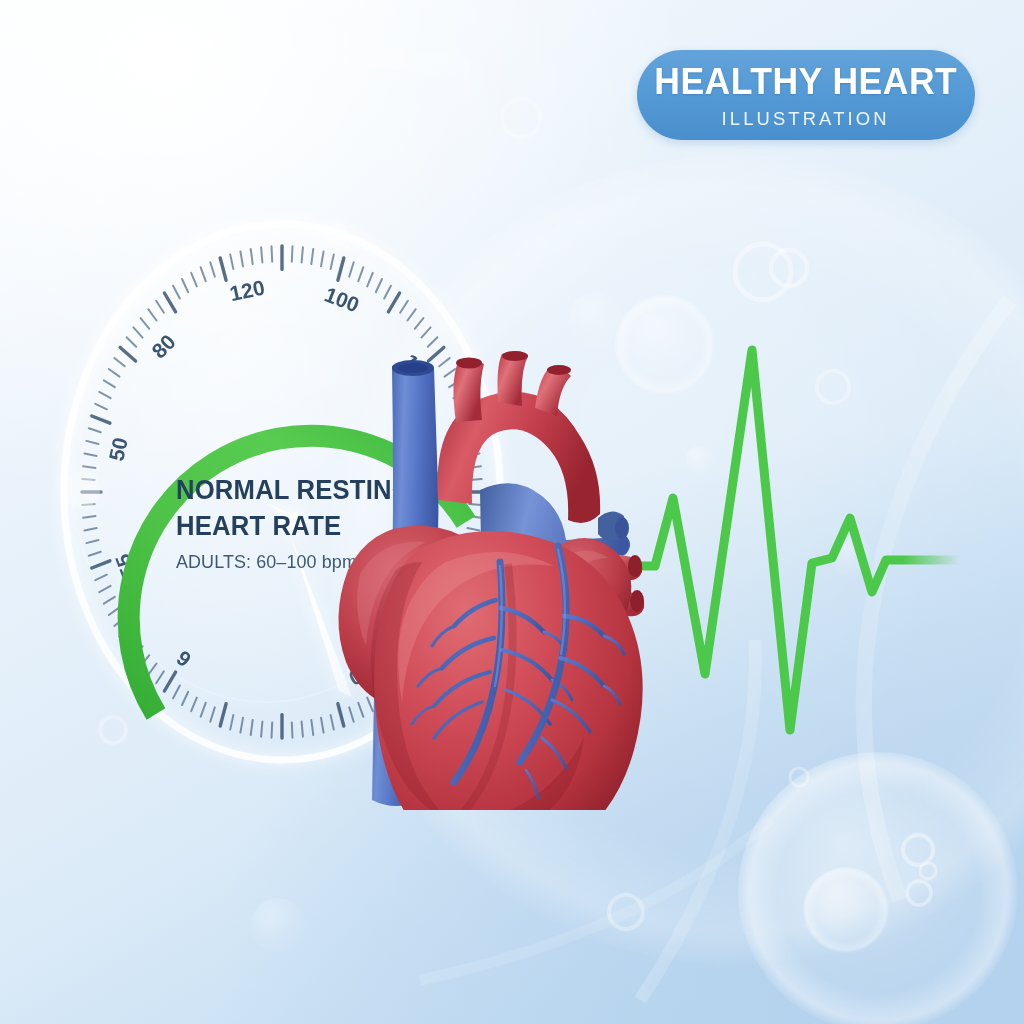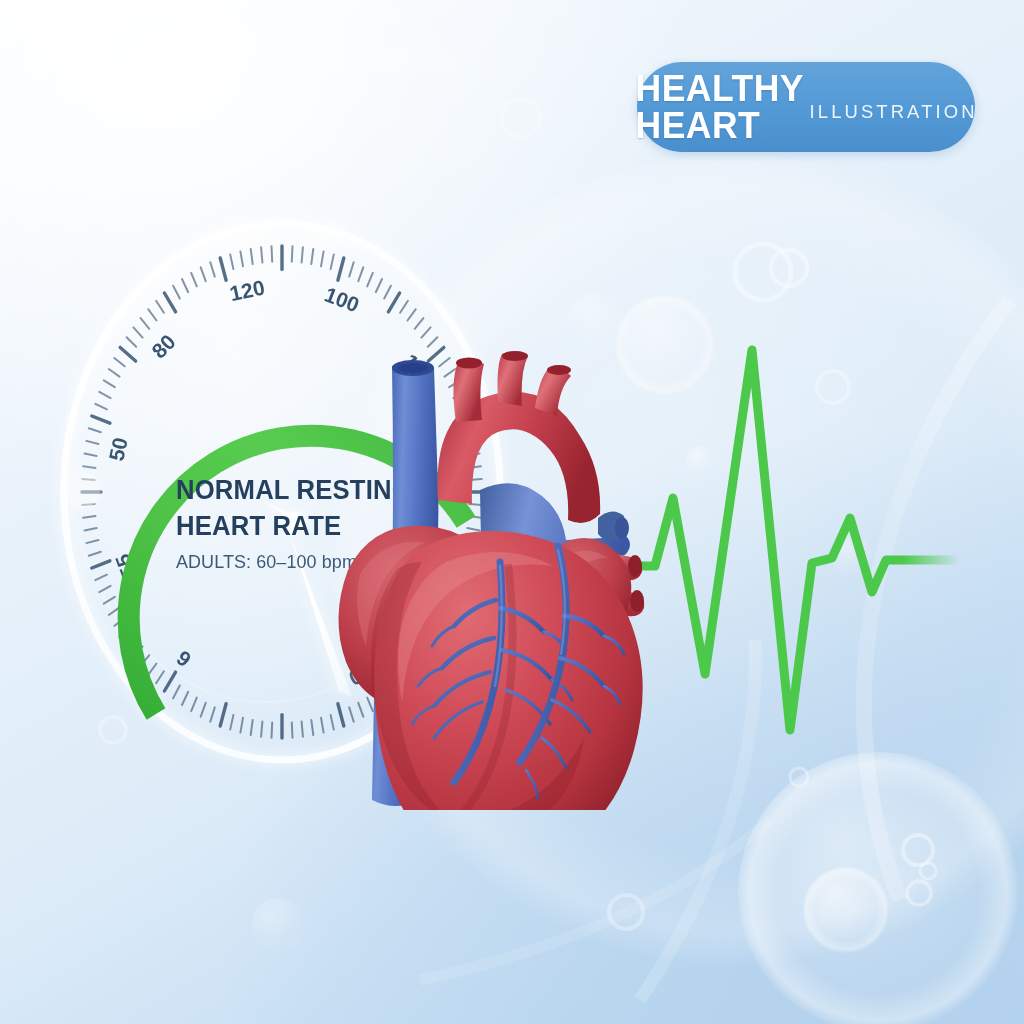--- a/index.html
+++ b/index.html
@@ -14,25 +14,25 @@
     background:
       radial-gradient(ellipse 900px 760px at 16% 6%, #ffffff 0%, rgba(255,255,255,0) 58%),
       radial-gradient(ellipse 1100px 900px at 88% 96%, #b4d2ed 0%, rgba(180,210,237,0) 62%),
       linear-gradient(150deg, #fbfdff 0%, #eaf3fb 30%, #dcebf8 58%, #c2dcf2 82%, #b2d2ee 100%);
   }
   .layer{position:absolute;inset:0;}
   .nosel{user-select:none;}
 
   
   #badge{
-    position:absolute;left:637px;top:62px;width:338px;height:90px;
+    position:absolute;left:637px;top:50px;width:338px;height:90px;
     border-radius:45px;
     background:linear-gradient(180deg,#63a3da 0%,#549ad6 48%,#4a8fcd 100%);
     box-shadow:0 3px 10px rgba(60,120,180,.22);
-    display:flex;align-items:center;justify-content:center;
+    display:flex;flex-direction:column;align-items:center;justify-content:center;
     line-height:1;
   }
   #badge .b-title{
     color:#ffffff;font-weight:bold;font-size:37px;letter-spacing:.5px;
     font-family:"Liberation Sans", sans-serif;
     transform:scaleX(.96);
     text-shadow:0 1px 2px rgba(40,95,150,.35);
   }
   #badge .b-sub{
     color:#eef6fd;font-size:19px;letter-spacing:3.2px;margin-top:9px;

